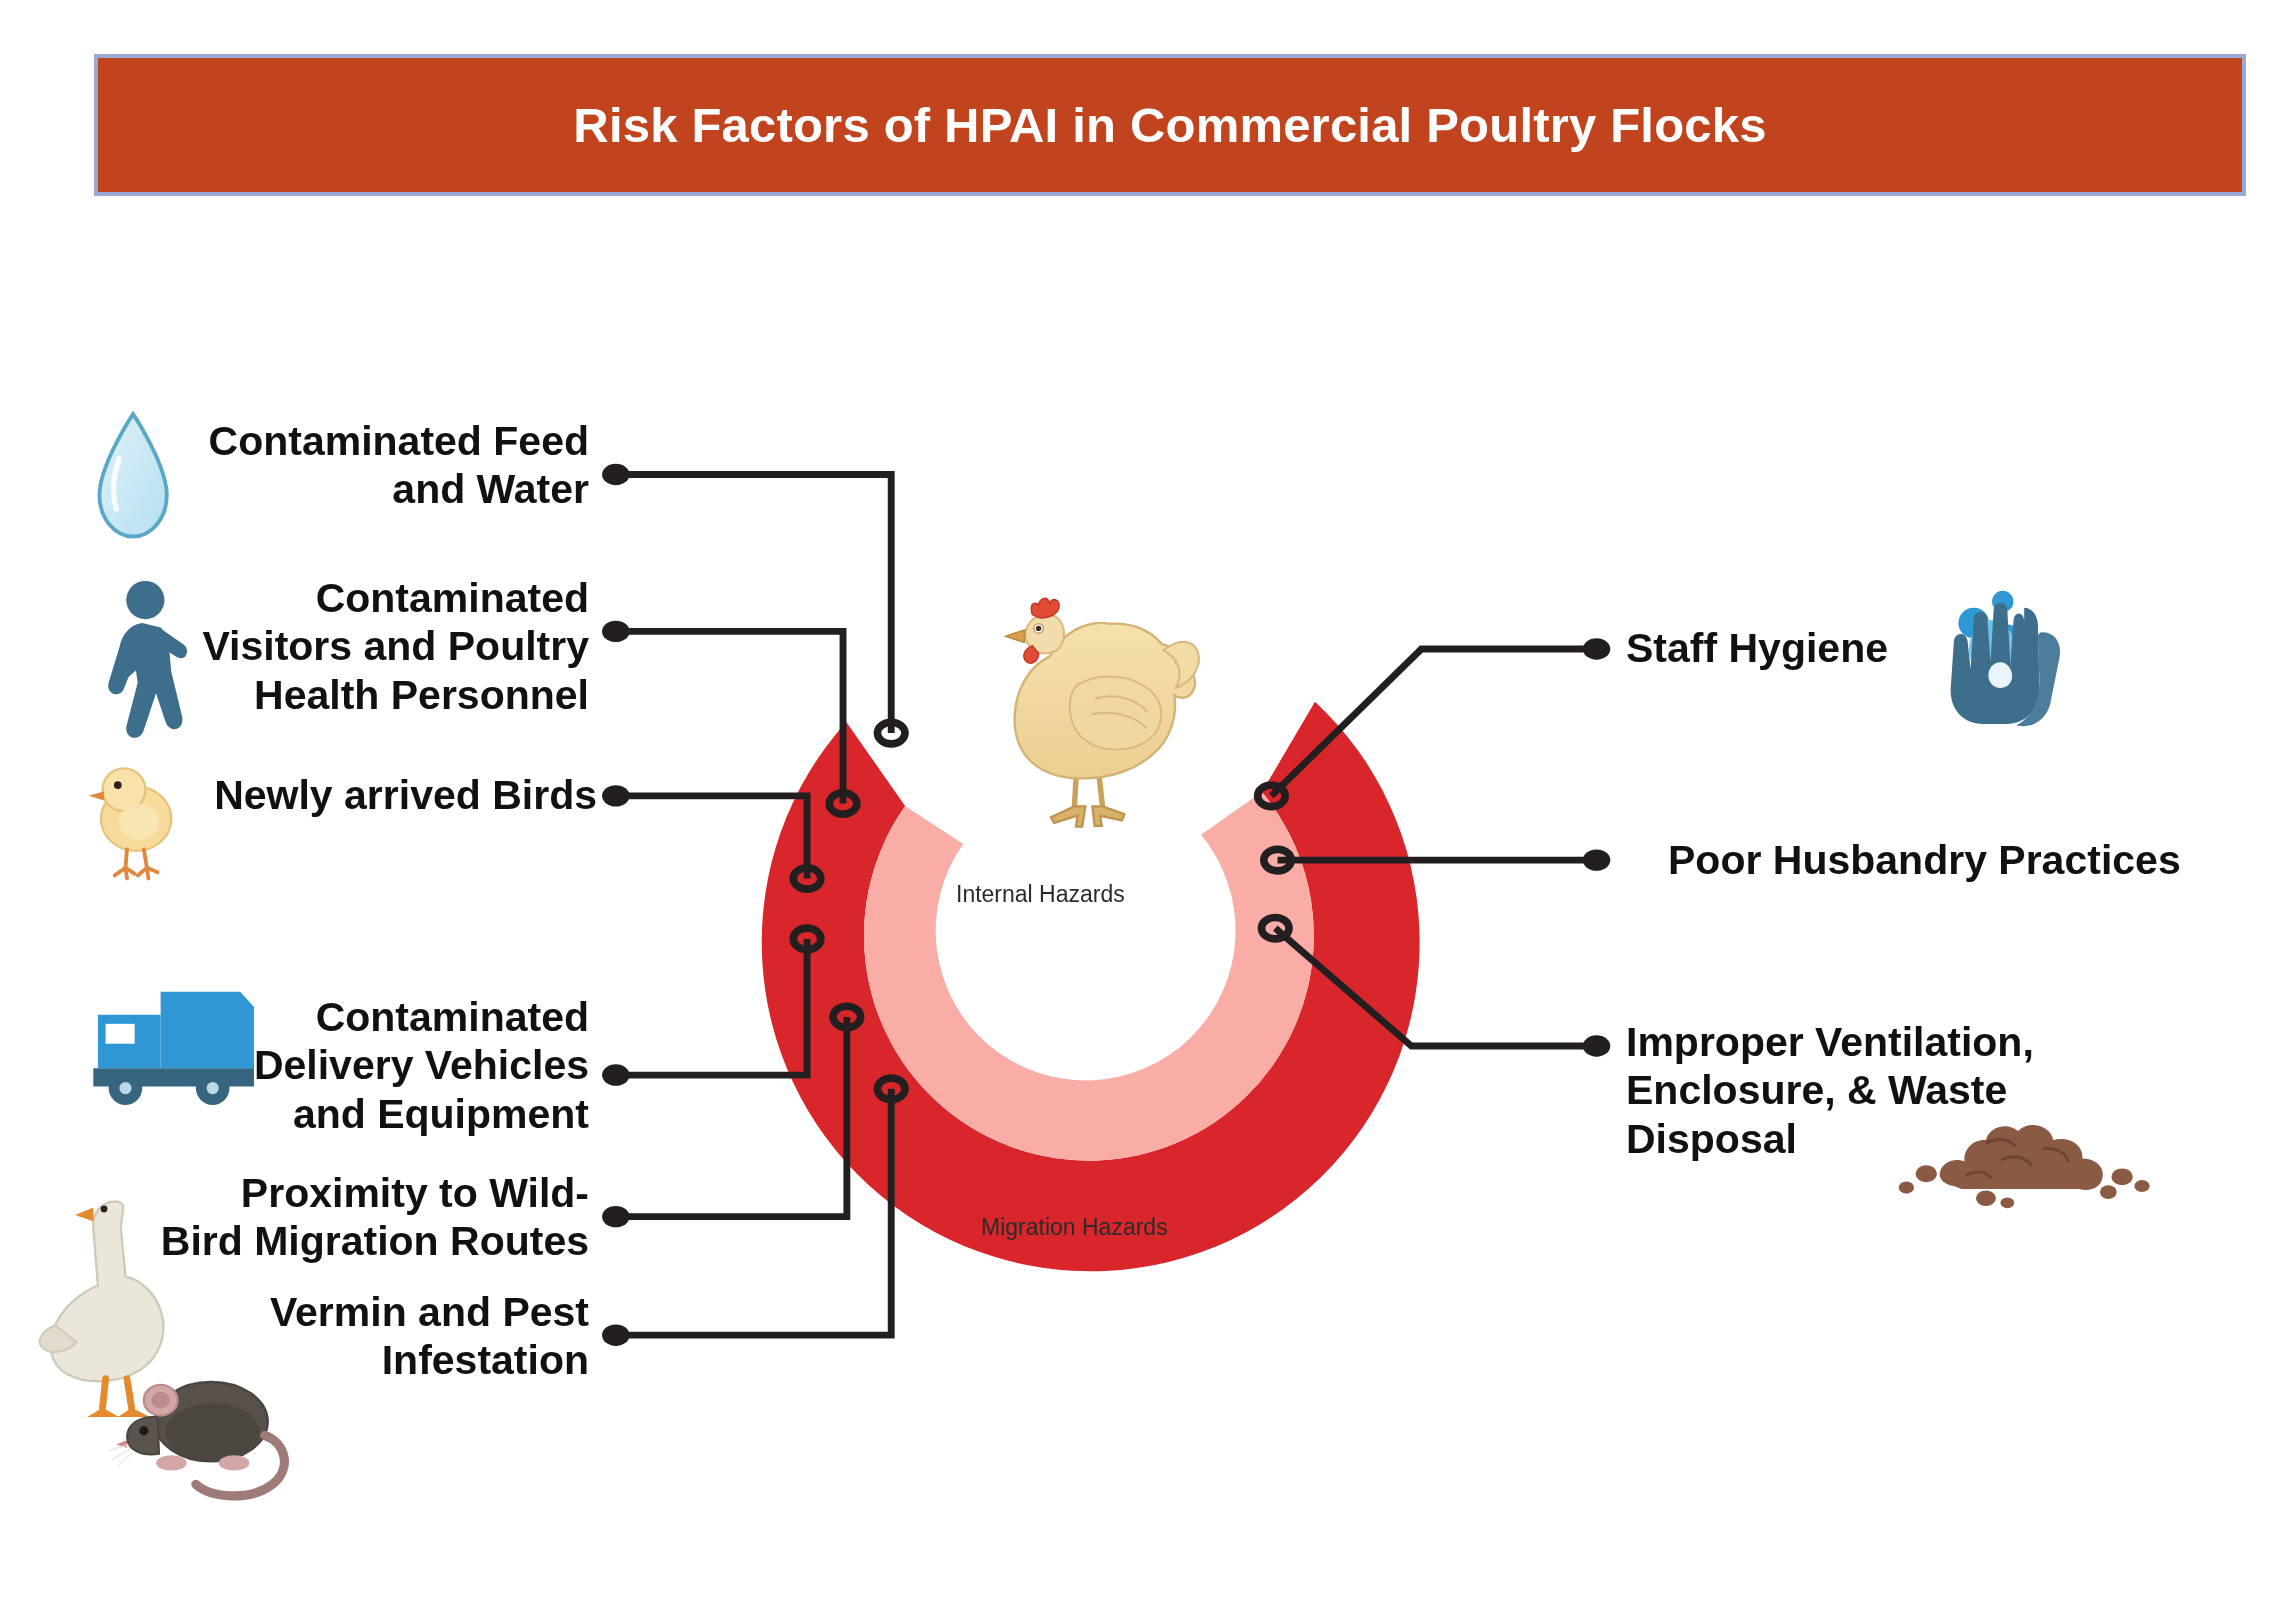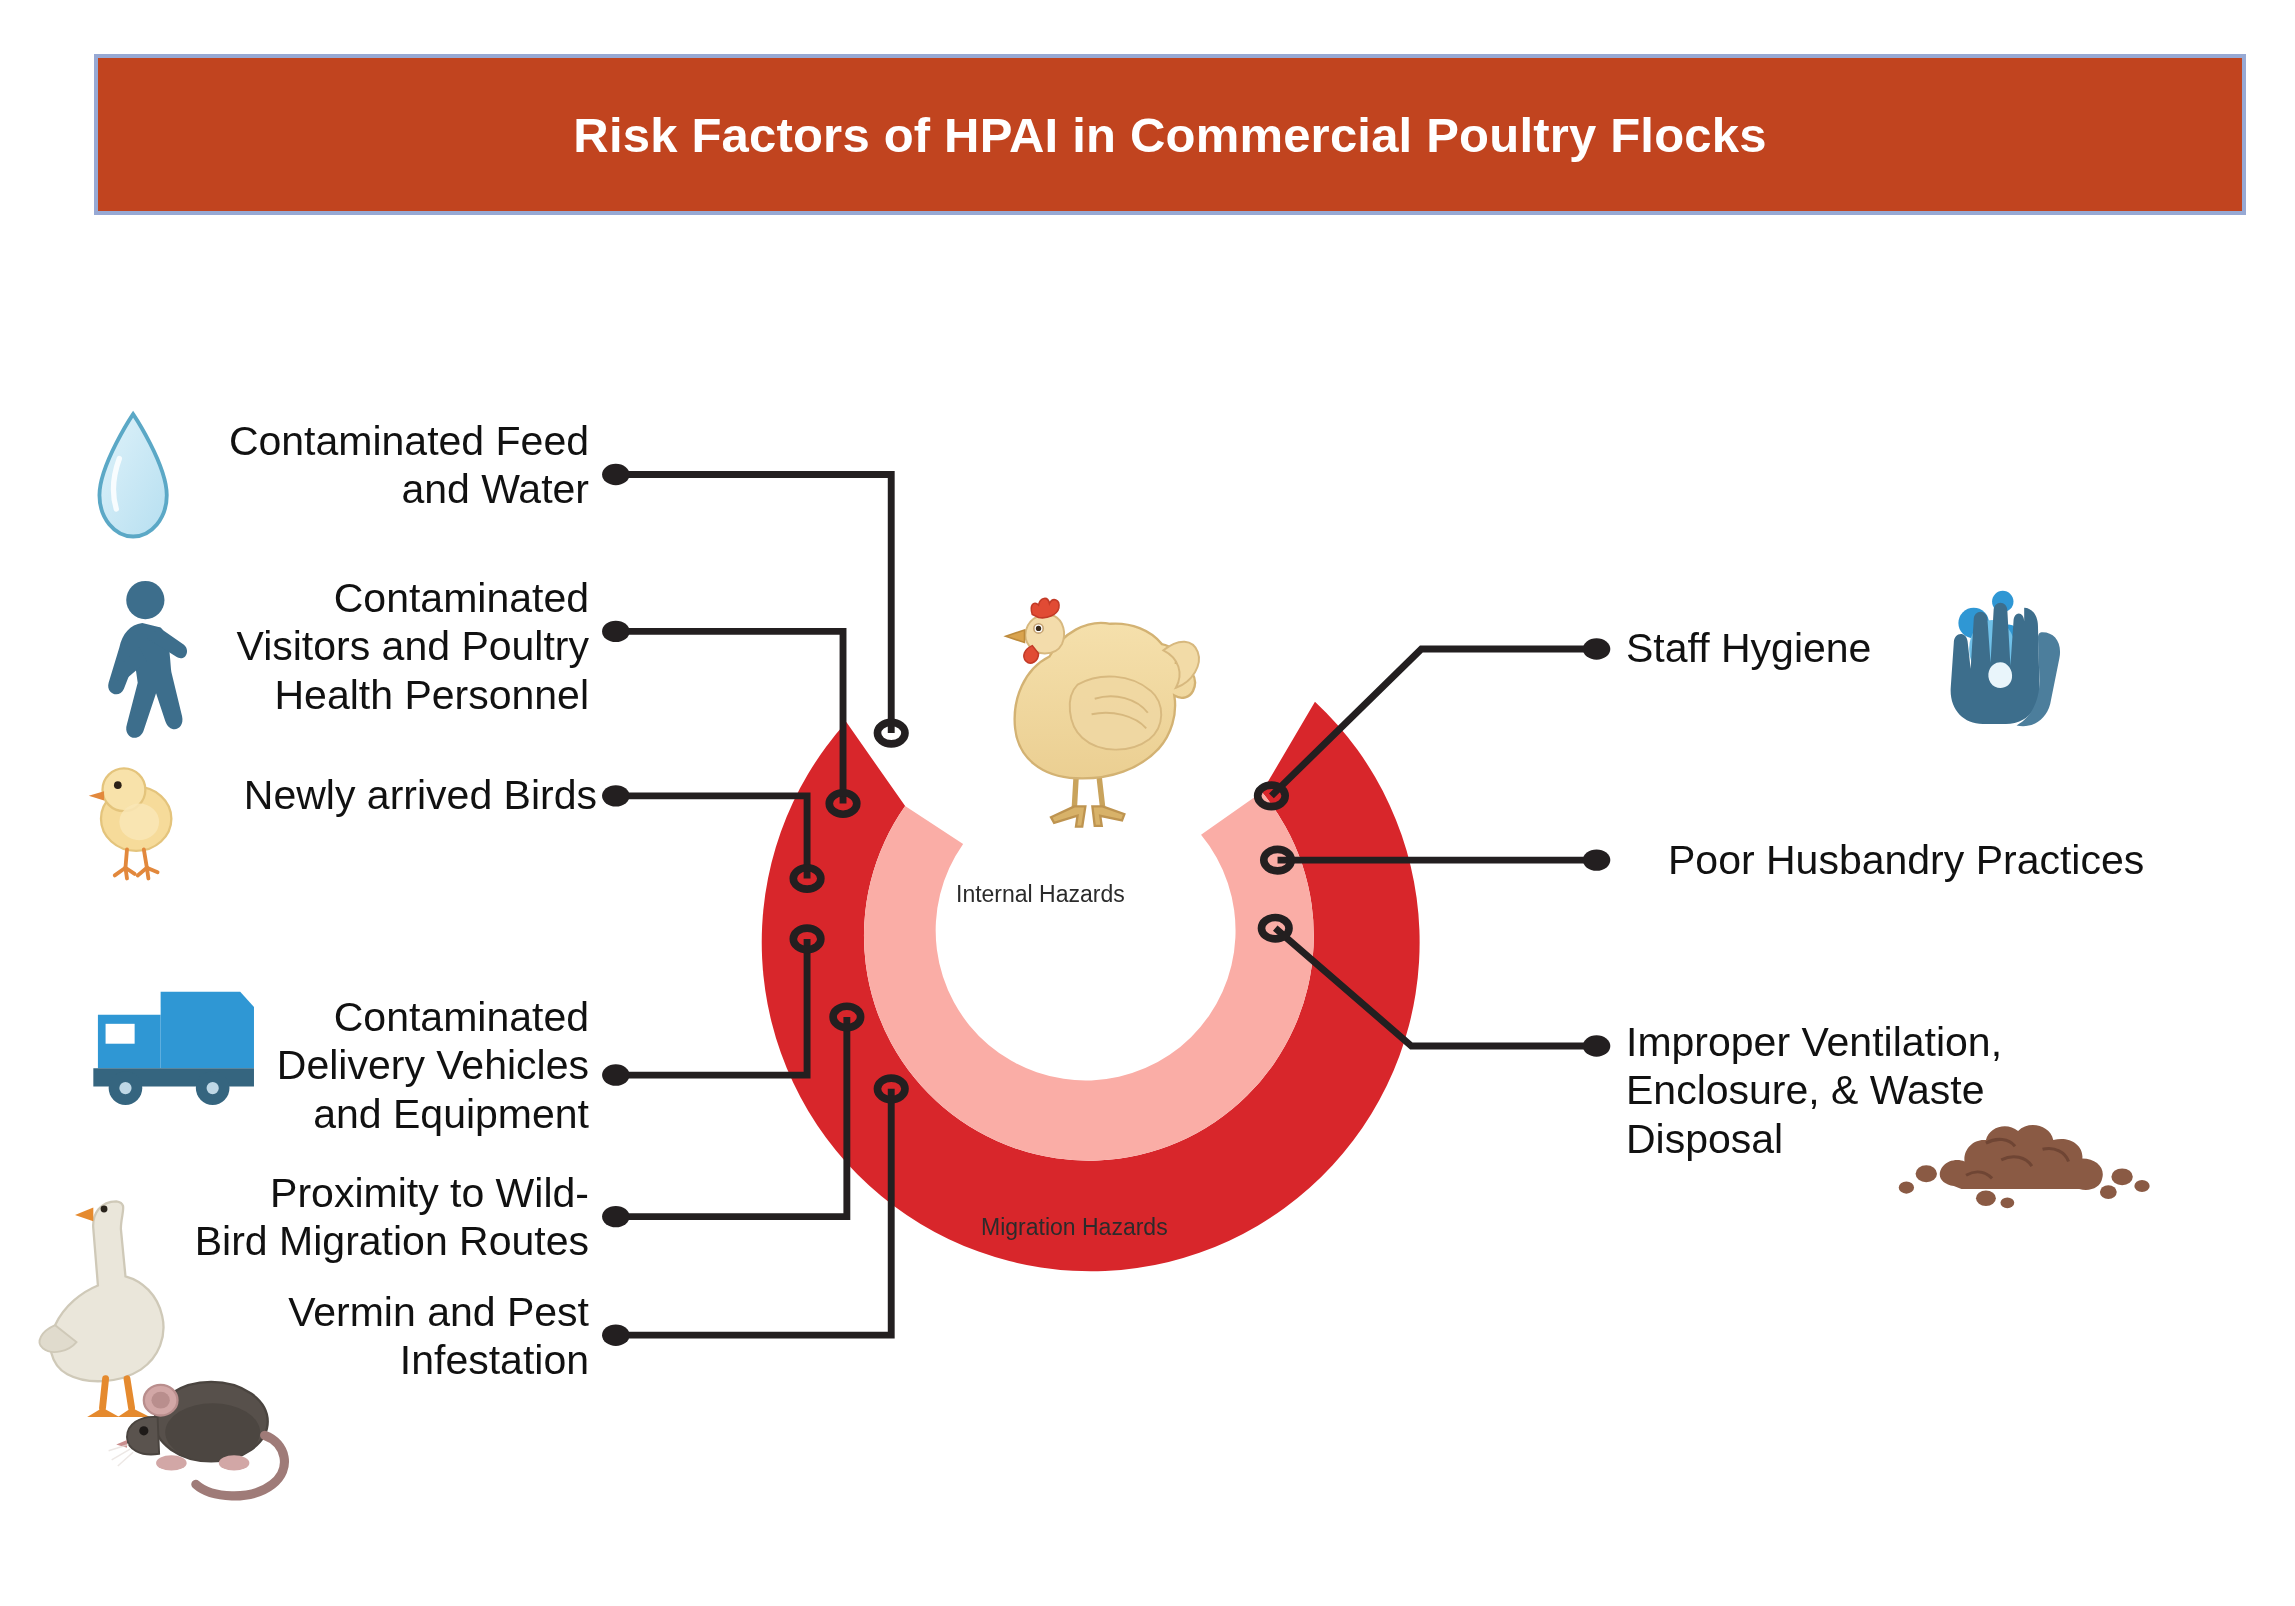--- a/index.html
+++ b/index.html
@@ -3,36 +3,36 @@
 <meta charset="utf-8">
 <style>
   html,body{margin:0;padding:0;background:#ffffff;}
   body{width:2295px;height:1607px;position:relative;overflow:hidden;
        font-family:"Liberation Sans", sans-serif;}
 
   #stage{position:absolute;left:0;top:0;width:2295px;height:1607px;background:#fff;}
 
   
   #title-banner{
-    position:absolute;left:94px;top:54px;width:2152px;height:161px;
+    position:absolute;left:94px;top:54px;width:2152px;height:142px;
     background:#C1441F;border:4.6px solid #97A9D4;box-sizing:border-box;
     display:flex;align-items:center;justify-content:center;
   }
   #title-text{
     color:#ffffff;font-size:49px;font-weight:bold;letter-spacing:0.2px;
     font-family:"Liberation Sans", sans-serif;text-align:center;white-space:nowrap;
   }
 
   
   #canvas{position:absolute;left:0;top:0;width:2295px;height:1607px;}
 
   
   .lbl{
     position:absolute;color:#111111;font-size:41px;line-height:1.18;
-    font-family:"Liberation Sans", sans-serif;font-weight:400;
+    font-family:"Liberation Sans", sans-serif;font-weight:700;
   }
   .lbl.right{text-align:left;}
   .lbl.left{text-align:right;}
 
   .ring-lbl{
     position:absolute;color:#2b2b2b;font-size:23px;font-weight:400;
     font-family:"Liberation Sans", sans-serif;white-space:nowrap;
   }
 </style>
 </head>

